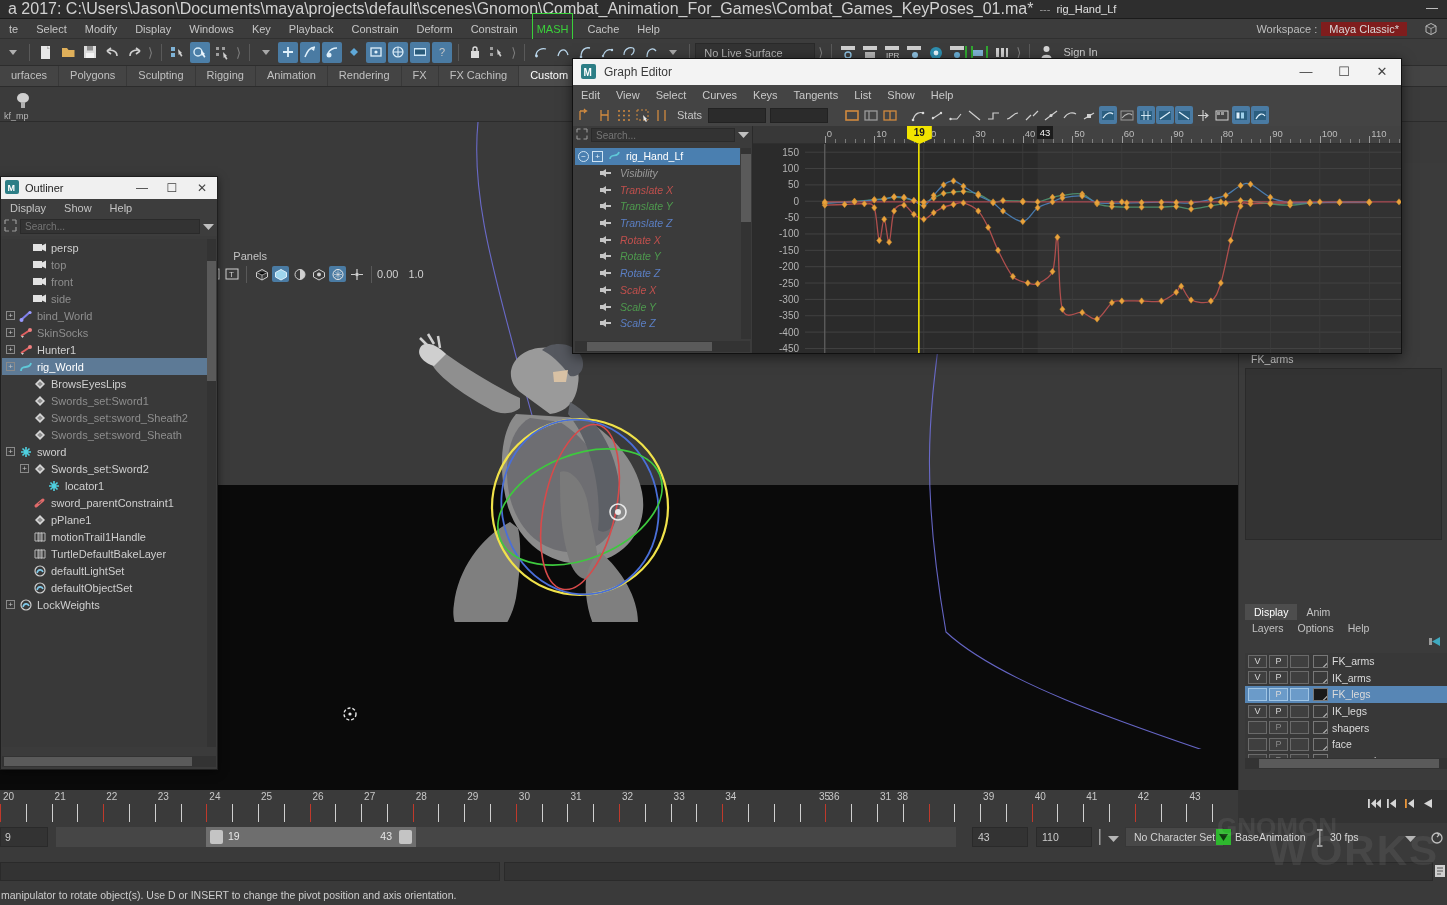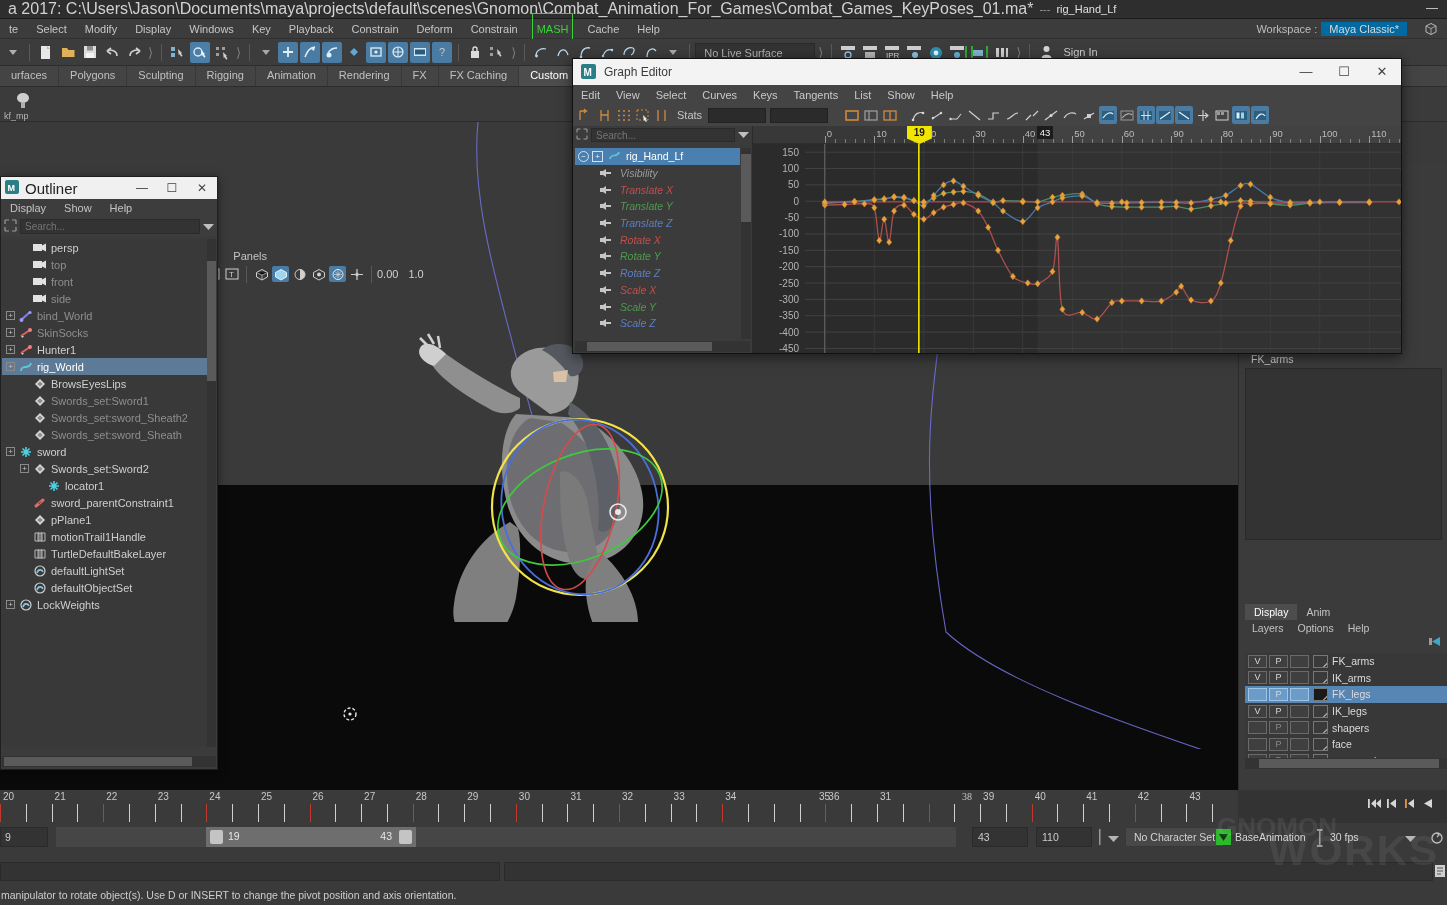--- a/index.html
+++ b/index.html
@@ -19,21 +19,21 @@
   #titlebar .sel{ color:#e0e0e0; }
   #win-min{ position:absolute; right:4px; top:3px; width:22px; height:13px; color:#cfcfcf; font-size:12px;
             text-align:center; line-height:10px; }
 
   
   #menubar{ left:0; top:19px; width:1447px; height:20px; background:#3c3c3c; display:flex; align-items:center;
             border-bottom:1px solid #303030; }
   #menubar .mi{ padding:0 9px; font-size:11px; color:#c6c6c6; line-height:20px; white-space:nowrap; }
   #menubar .mash{ color:#3ad13a; border:1px solid #3ad13a; padding:8px 4px; margin:0 5px; line-height:14px; }
   #ws{ position:absolute; right:40px; top:0; line-height:20px; font-size:11px; color:#bdbdbd; white-space:nowrap;}
-  #ws .wsval{ background:#0369a1; padding:1px 8px; margin-left:4px; color:#d8d8d8;}
+  #ws .wsval{ background:#7f1d1d; padding:1px 8px; margin-left:4px; color:#d8d8d8;}
   #ws-icon{ position:absolute; right:8px; top:3px; width:16px; height:14px; }
 
   
   #statusbar{ left:0; top:39px; width:1447px; height:27px; background:#3c3c3c; border-bottom:1px solid #2d2d2d;
               display:flex; align-items:center; gap:0px; padding-left:2px;}
   .tbtn{ width:20px; height:21px; margin:0 1px; border-radius:2px; display:inline-flex; align-items:center;
          justify-content:center; }
   .tbtn.on{ background:#4c7fa8; }
   .tbtn.blue{ background:#4a7ba3; }
   .sep{ width:1px; height:17px; background:#595959; margin:0 5px; }
@@ -62,21 +62,21 @@
   #vpnumA, #vpnumB{ font-size:11px; color:#d0d0d0; }
 
   
   #scene{ left:0; top:163px; width:1238px; height:627px; background:#3a3a3a; overflow:hidden;}
   #ground{ position:absolute; left:0; bottom:0; width:100%; height:305px; background:#0a0a0a;}
 
   
   #outliner{ left:0; top:176px; width:218px; height:594px; background:#3b3b3b; border:1px solid #1f1f1f;
              box-shadow:0 2px 8px rgba(0,0,0,.5);}
   #ol-title{ height:22px; background:#f0f0f0; display:flex; align-items:center; padding-left:4px; }
-  #ol-title .t{ color:#222; font-size:15px; margin-left:6px;}
+  #ol-title .t{ color:#222; font-size:11px; margin-left:6px;}
   #ol-title .wb{ margin-left:auto; display:flex;}
   #ol-title .wb span{ width:30px; text-align:center; color:#444; font-size:12px; line-height:20px;}
   #ol-menu{ height:18px; background:#3d3d3d; display:flex; align-items:center; }
   #ol-menu .m{ font-size:11px; color:#c4c4c4; padding:0 9px;}
   #ol-search{ height:19px; background:#3d3d3d; display:flex; align-items:center; padding:0 3px; gap:3px;}
   #ol-search input{ flex:1; height:15px; background:#333; border:1px solid #2a2a2a; color:#8c8c8c; font-size:10px;
                     padding:0 4px; font-family:"Liberation Sans",sans-serif;}
   #ol-list{ position:absolute; left:1px; top:62px; right:10px; bottom:22px; background:#393939; overflow:hidden;}
   .olrow{ height:17px; display:flex; align-items:center; font-size:11px; white-space:nowrap;}
   .olrow .ind{ display:inline-block;}
@@ -1635,21 +1635,21 @@
       <span class="tstick" style="left: 747.958px;"></span>
       <span class="tslbl" style="left: 819px;">35</span>
       <span class="tstick" style="left: 773.75px;"></span>
       <span class="tstick" style="left: 799.542px;"></span>
       <span class="tslbl" style="left: 828.333px; text-align: right;">36</span>
       <span class="tstick red" style="left: 825.333px;"></span>
       <span class="tstick" style="left: 851.125px;"></span>
       <span class="tslbl" style="left: 879.917px;">31</span>
       <span class="tstick" style="left: 876.917px;"></span>
       <span class="tstick" style="left: 902.708px;"></span>
-      <span class="tslbl" style="left: 962px; font-family: Liberation Serif, serif;">38</span>
+      <span class="tslbl" style="left: 897px;">38</span>
       <span class="tstick red" style="left: 928.5px;"></span>
       <span class="tstick" style="left: 954.292px;"></span>
       <span class="tslbl" style="left: 983.083px;">39</span>
       <span class="tstick" style="left: 980.083px;"></span>
       <span class="tstick" style="left: 1005.88px;"></span>
       <span class="tslbl" style="left: 1034.67px;">40</span>
       <span class="tstick red" style="left: 1031.67px;"></span>
       <span class="tstick" style="left: 1057.46px;"></span>
       <span class="tslbl" style="left: 1086.25px;">41</span>
       <span class="tstick" style="left: 1083.25px;"></span>

